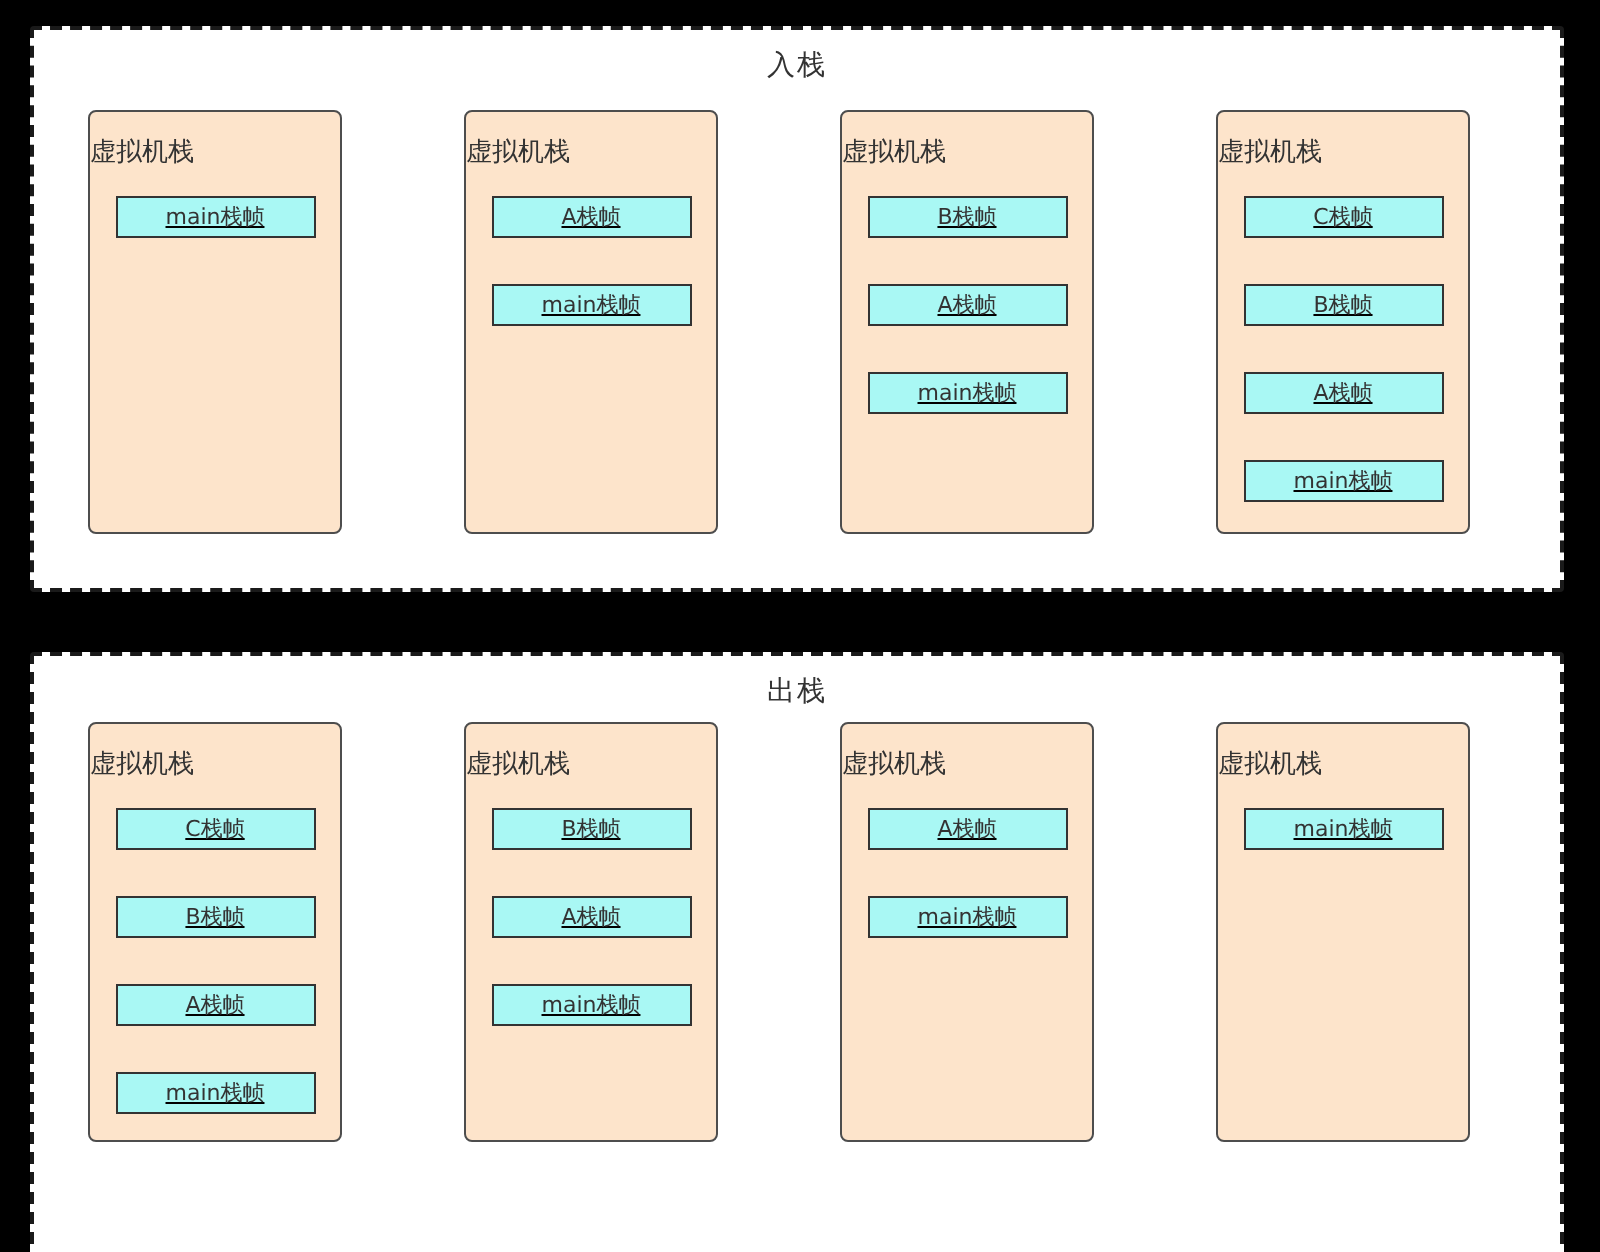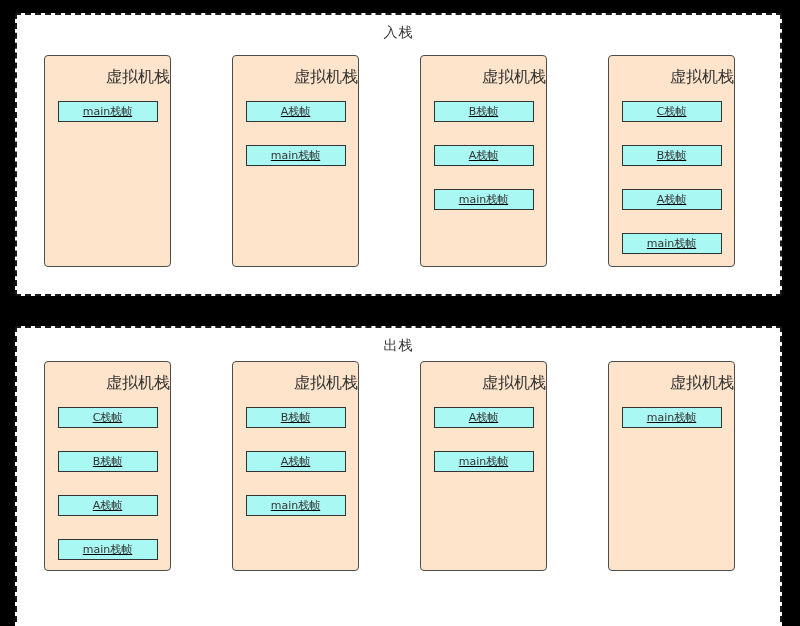--- a/index.html
+++ b/index.html
@@ -41,22 +41,22 @@
     border-radius: 4px;
   }
   .section-push .vm-stack { top: 40px; }
   .section-pop  .vm-stack { top: 33px; height: 210px; }
   .vm-stack.pos-0 { left: 27px; }
   .vm-stack.pos-1 { left: 215px; }
   .vm-stack.pos-2 { left: 403px; }
   .vm-stack.pos-3 { left: 591px; }
   .vm-title {
     margin-top: 11px;
-    text-align: right;
-    font-size: 16px;
+    text-align: left;
+    font-size: 13px;
     color: #333333;
   }
   .frames {
     margin-top: 13px;
     display: flex;
     flex-direction: column;
     align-items: center;
     gap: 23px;
     text-decoration: underline;
   }

